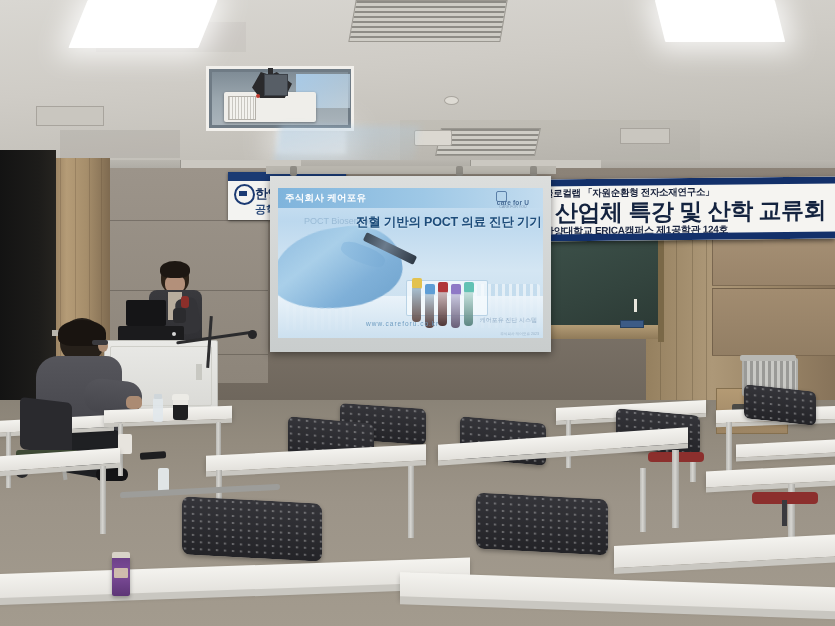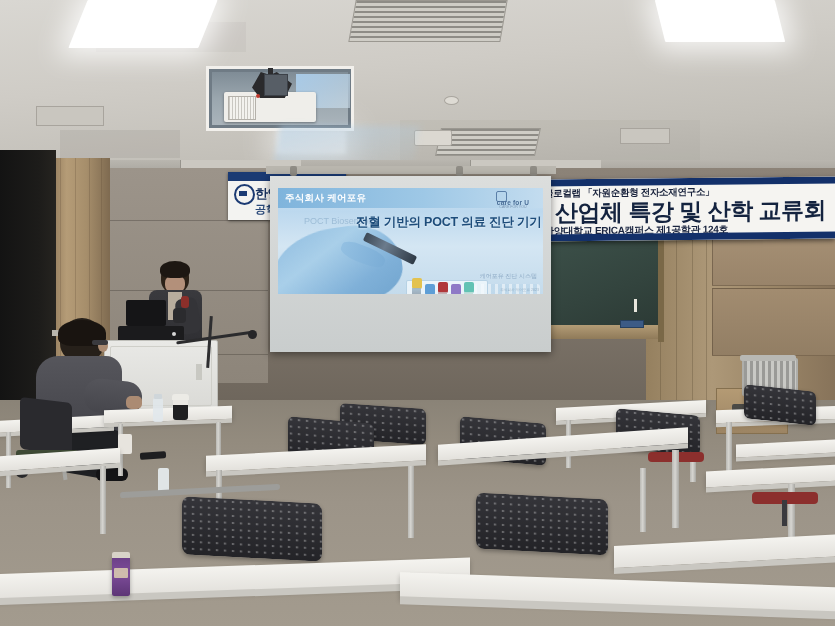--- a/index.html
+++ b/index.html
@@ -97,21 +97,21 @@
   #eraser{left:620px;top:320px;width:22px;height:6px;background:#3c5b86;border:1px solid #26405f;}
   #chalkStick{left:634px;top:299px;width:3px;height:13px;background:#e8e6dd;}
   #boardEdge{left:658px;top:232px;width:6px;height:110px;background:#7a6847;}
 
   
   #screenMount{left:266px;top:166px;width:290px;height:8px;background:#b9b6ae;}
   .screenHook{position:absolute;top:166px;width:7px;height:10px;background:#8f8c85;border-radius:2px;}
   #screen{left:270px;top:176px;width:281px;height:176px;
      background:linear-gradient(180deg,#dcdedd,#c9cdcd);
      box-shadow:0 2px 8px rgba(0,0,0,.45);overflow:hidden;}
-  #slide{position:absolute;left:8px;top:12px;width:265px;height:106px;
+  #slide{position:absolute;left:8px;top:12px;width:265px;height:150px;
      background:linear-gradient(180deg,#cfe3f2 0%,#bcd8ee 22%,#d4e6f3 55%,#c4dbec 100%);
      overflow:hidden;}
   #slideHeadBar{position:absolute;left:0;top:0;width:100%;height:20px;
      background:linear-gradient(90deg,#7fb4dc,#9ec8e6 55%,#c3dcef);}
   #slideHeadText{position:absolute;left:7px;top:4px;font-size:9.5px;color:#ffffff;font-weight:bold;letter-spacing:.3px;}
   #slideLogo{position:absolute;right:6px;top:3px;width:48px;height:17px;text-align:center;}
   #slideLogoMark{position:absolute;left:7px;top:0px;width:9px;height:9px;
      border:1.5px solid #5a7fa8;border-radius:2px;}
   #slideLogoText{position:absolute;left:0;top:8px;width:48px;font-size:6.5px;color:#4a6e97;font-weight:bold;letter-spacing:.2px;}
   #slideLogoSub{position:absolute;left:0;top:14px;width:48px;font-size:3.6px;color:#7c97b4;}

